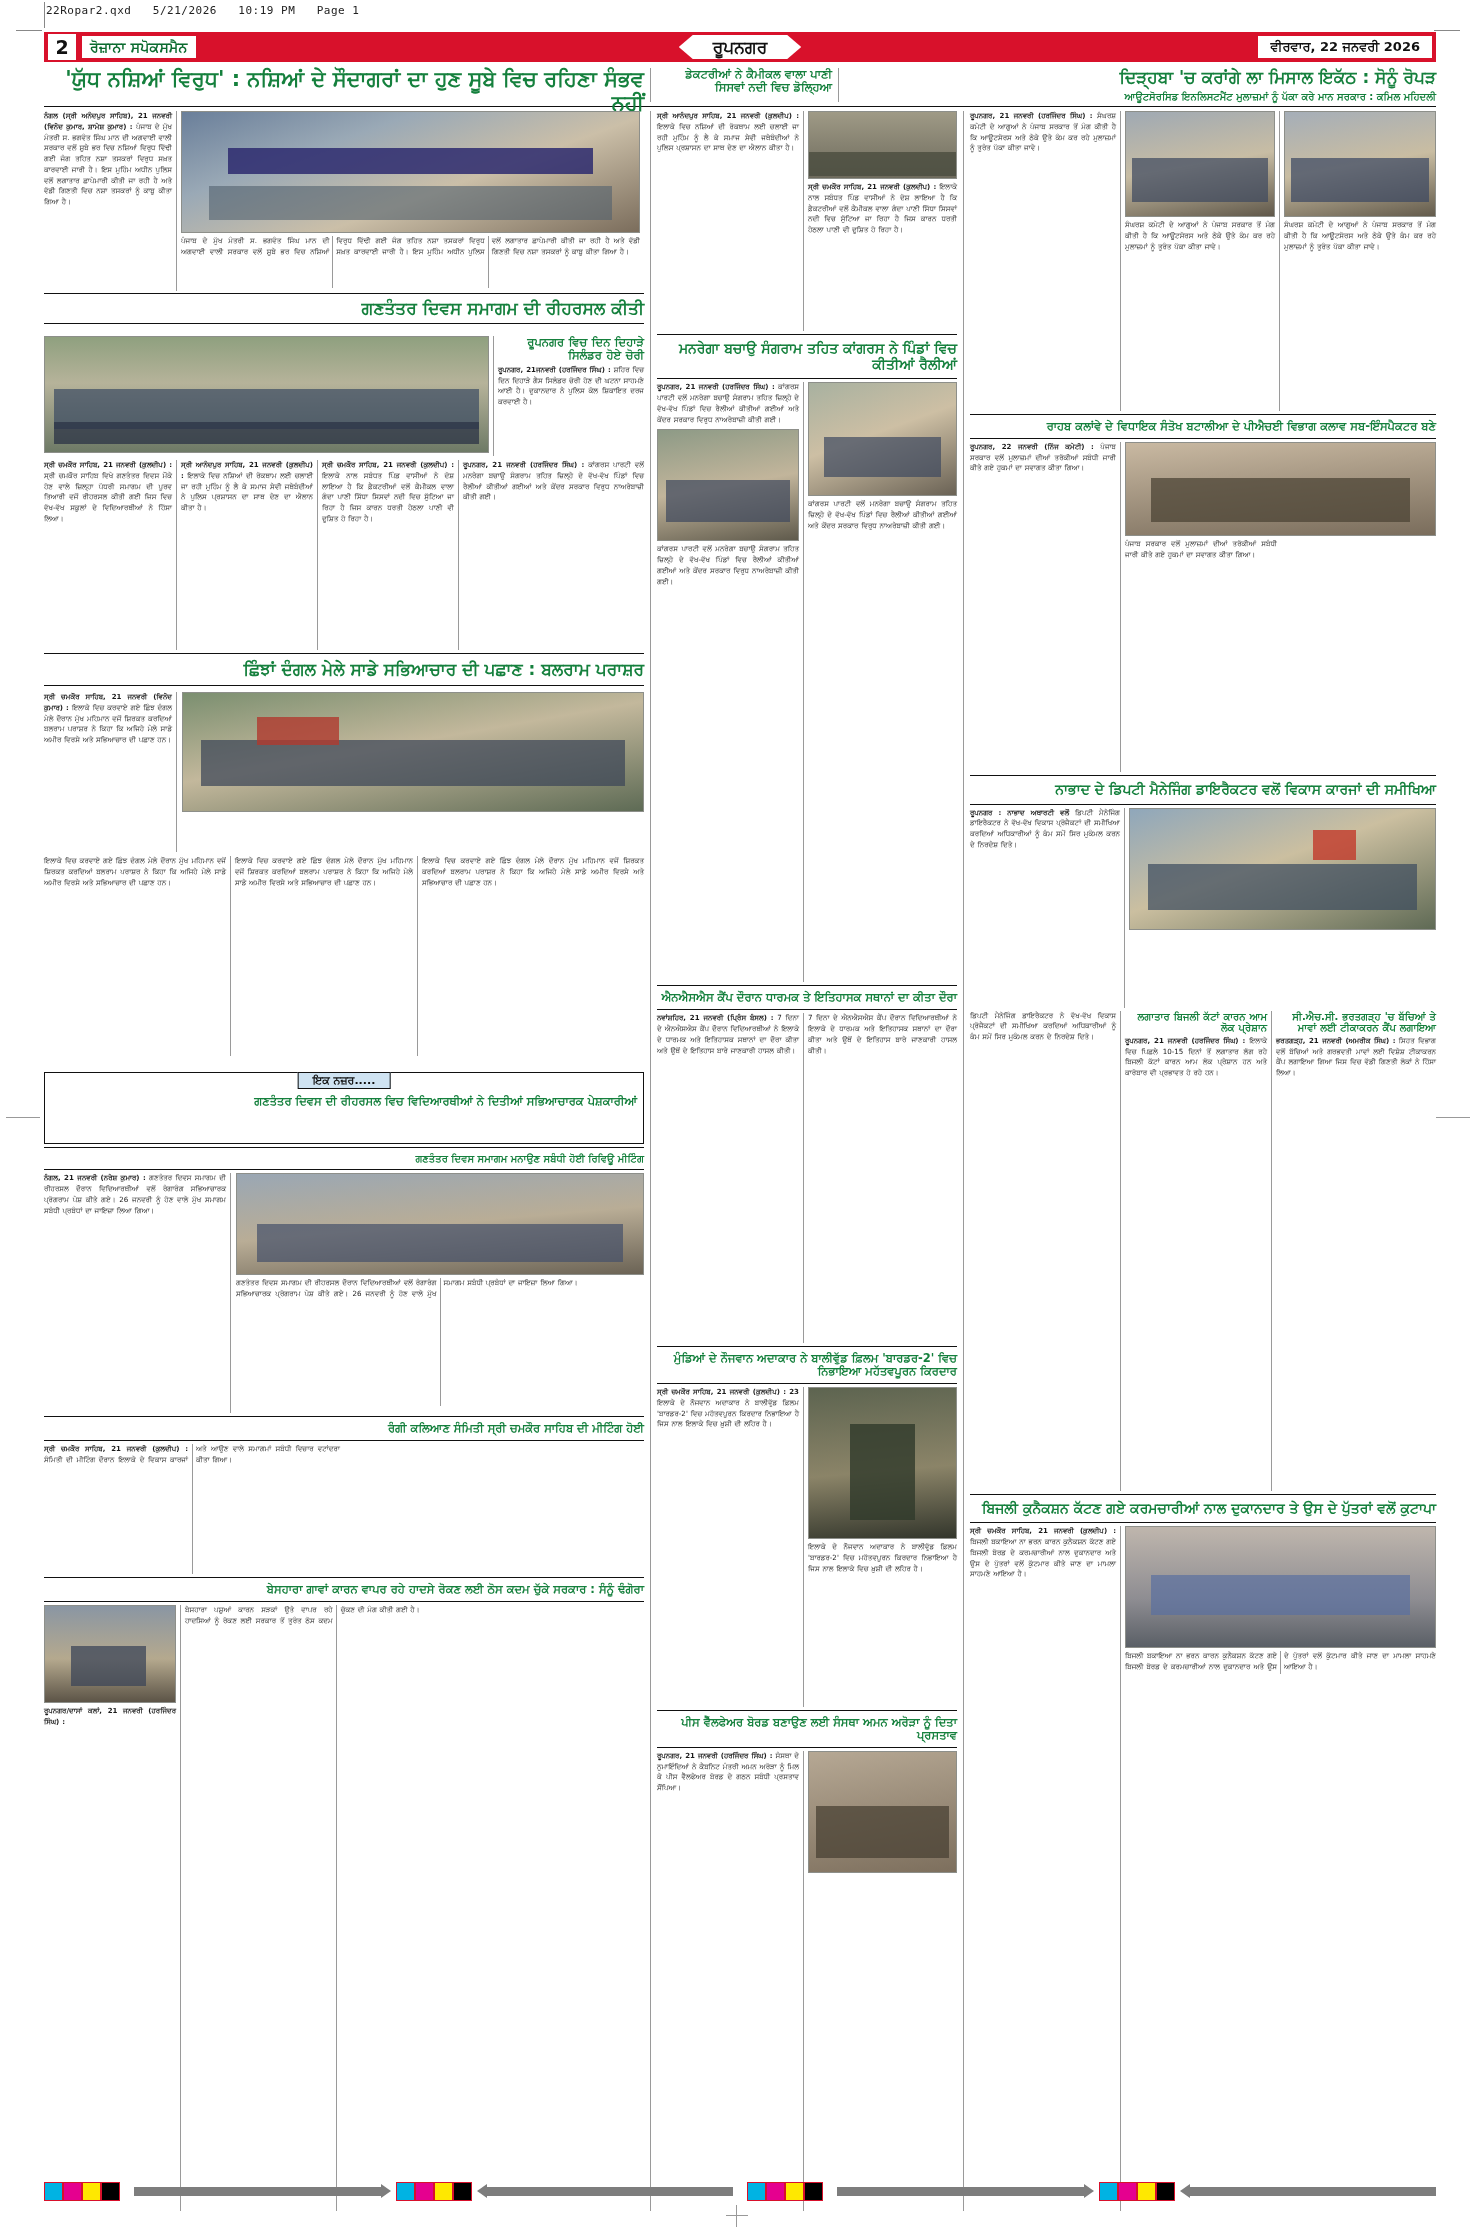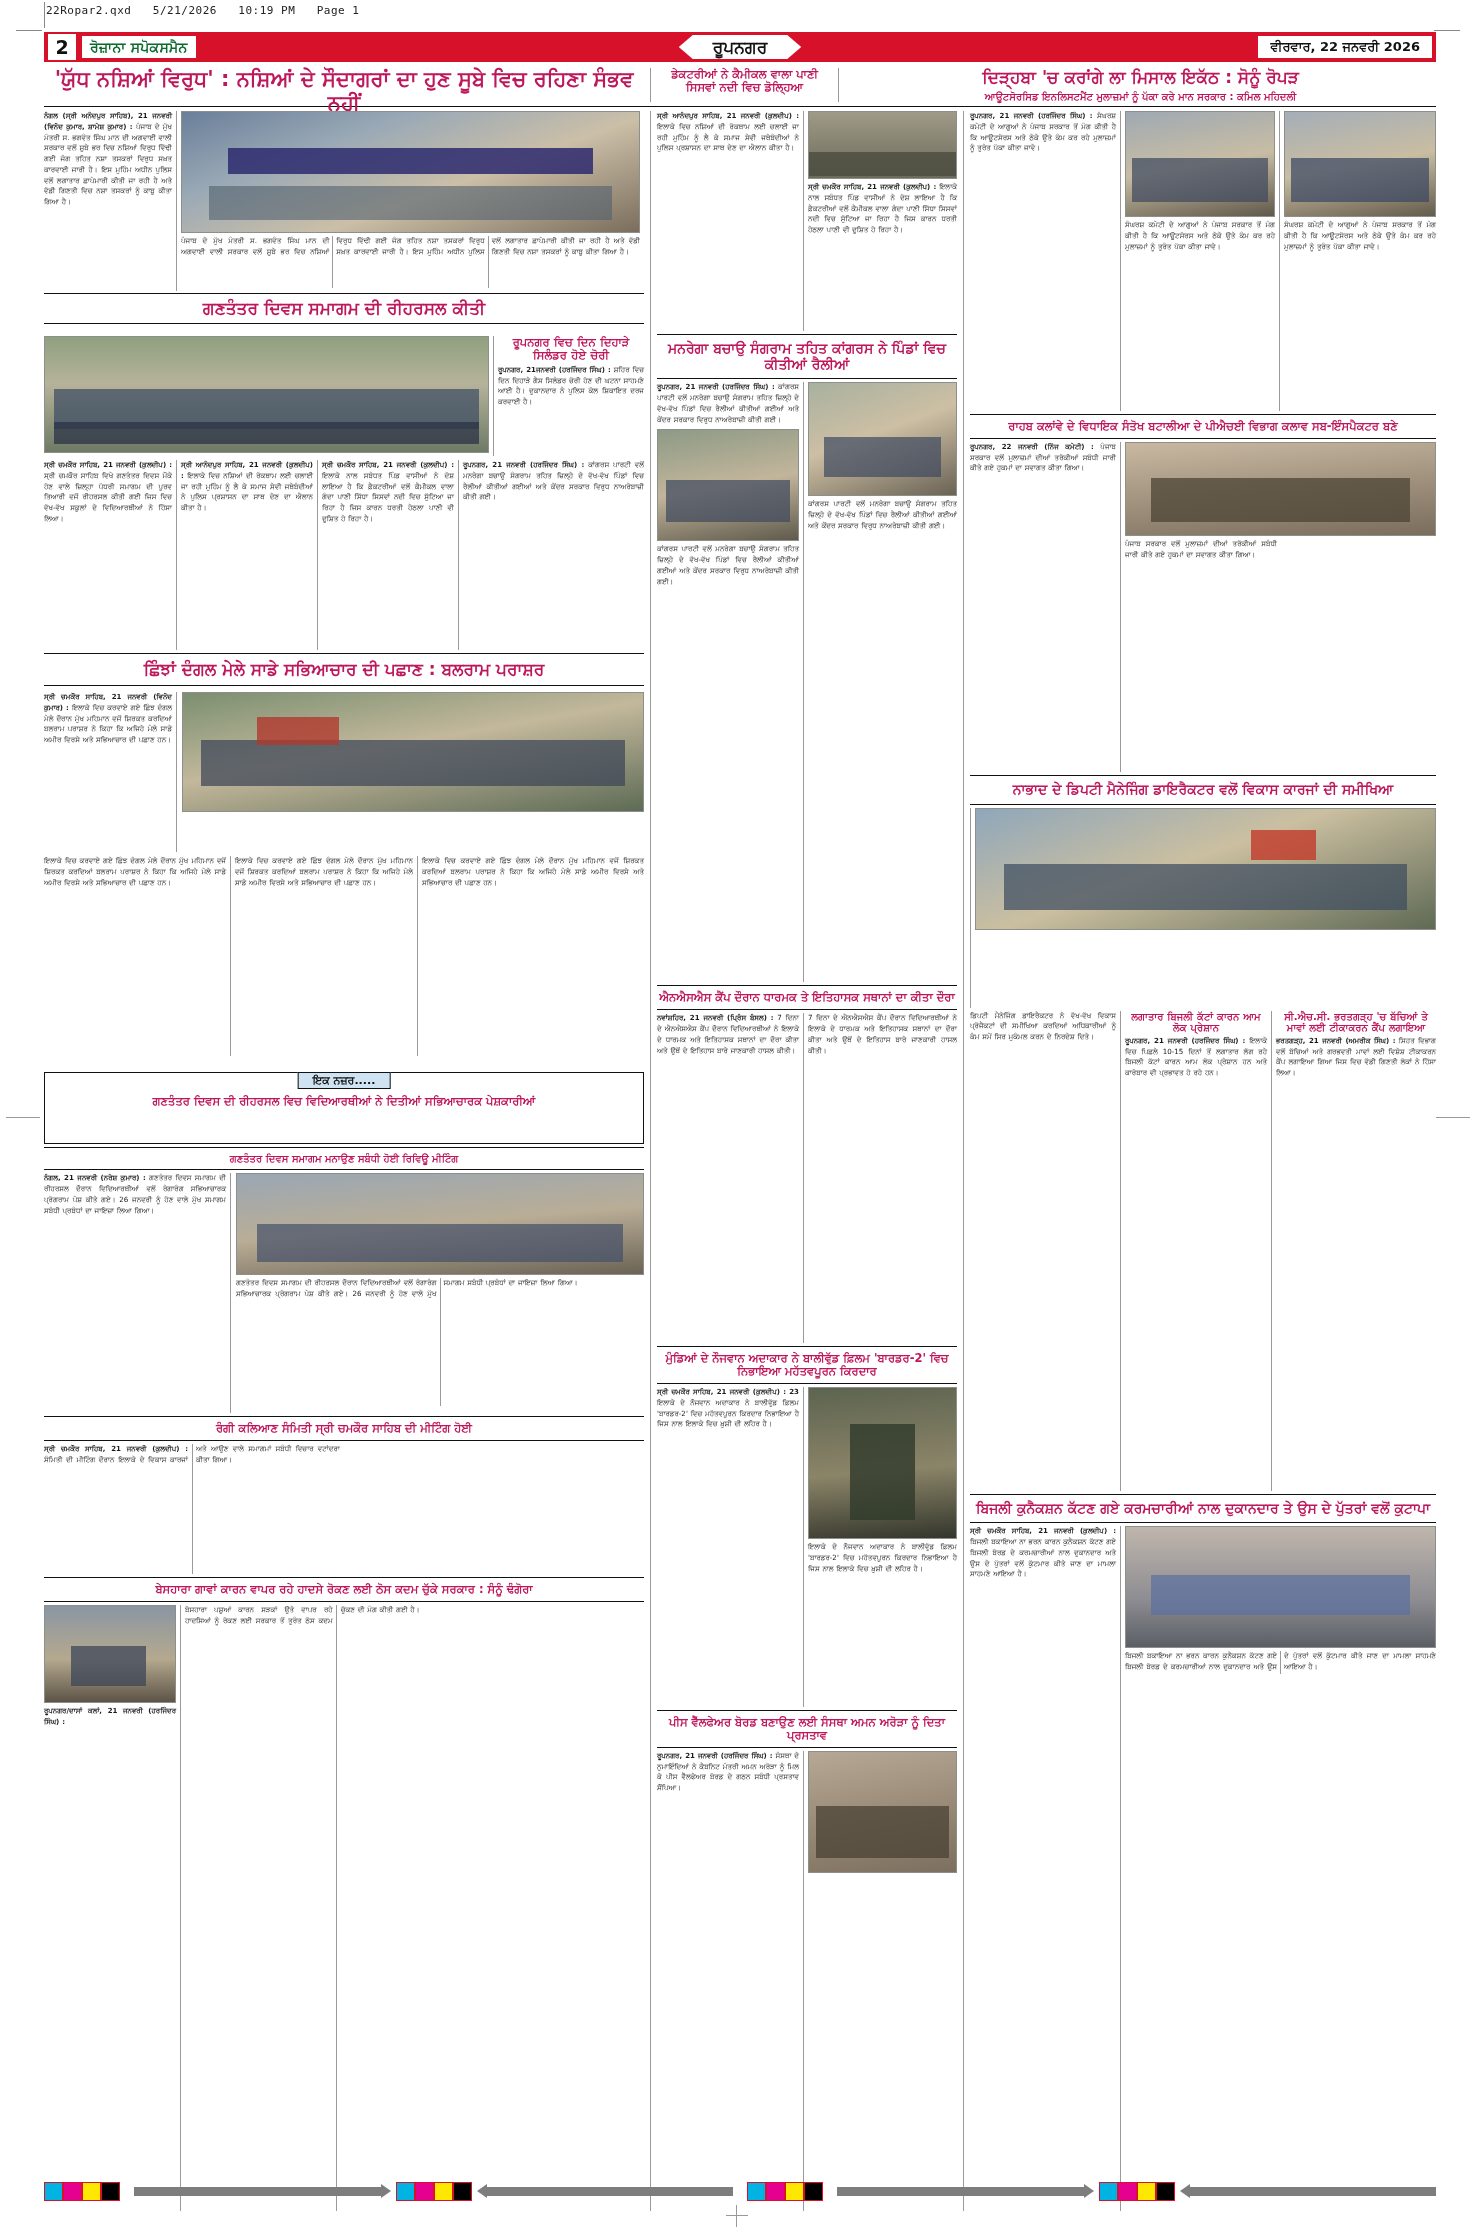--- a/index.html
+++ b/index.html
@@ -25,21 +25,21 @@
   .mh-page{width:28px;height:26px;margin-left:2px;background:#fff;border:2px solid #d8112b;color:#111;font-weight:bold;font-size:19px;display:flex;align-items:center;justify-content:center;font-family:"DejaVu Sans","Liberation Sans",sans-serif;}
   .mh-brand{height:20px;margin-left:4px;background:#fff;padding:1px 8px;display:flex;align-items:center;color:#0b6b2f;font-weight:bold;font-size:14px;letter-spacing:.3px;}
   .mh-center{position:absolute;left:50%;transform:translateX(-50%);background:#fff;color:#111;font-weight:bold;font-size:17px;padding:2px 34px;clip-path:polygon(14px 0,calc(100% - 14px) 0,100% 50%,calc(100% - 14px) 100%,14px 100%,0 50%);}
   .mh-date{position:absolute;right:4px;background:#fff;color:#111;font-weight:bold;font-size:13px;padding:3px 12px;}
 
   
   .col{box-sizing:border-box;}
   .body{font-size:7.1px;line-height:1.52;text-align:justify;color:#1a1a1a;word-spacing:.5px;}
   .body p{margin:0 0 2px 0;}
   .dl{font-weight:bold;font-size:7px;}
-  .hl{font-weight:bold;text-align:center;line-height:1.12;color:#be185d;}
+  .hl{font-weight:bold;text-align:right;line-height:1.12;color:#15803d;}
   .rule{height:1px;background:#111;}
   .vrule{width:1px;background:#9a9a9a;}
 
   
   .photo{background:#cfd3cb;border:1px solid #8d8f8a;position:relative;overflow:hidden;}
   .photo i{position:absolute;display:block;}
 
   .hl-xl{font-size:21px;}
   .hl-lg{font-size:17px;}
   .hl-md{font-size:14px;}
@@ -388,20 +388,26 @@
               <p>ਪੰਜਾਬ ਸਰਕਾਰ ਵਲੋਂ ਮੁਲਾਜ਼ਮਾਂ ਦੀਆਂ ਤਰੱਕੀਆਂ ਸਬੰਧੀ ਜਾਰੀ ਕੀਤੇ ਗਏ ਹੁਕਮਾਂ ਦਾ ਸਵਾਗਤ ਕੀਤਾ ਗਿਆ।</p>
             </div>
           </div>
         </div>
 
         <div class="rule" style="margin:3px 0"></div>
         <div class="hl hl-md" style="padding:3px 0">ਨਾਭਾਦ ਦੇ ਡਿਪਟੀ ਮੈਨੇਜਿੰਗ ਡਾਇਰੈਕਟਰ ਵਲੋਂ ਵਿਕਾਸ ਕਾਰਜਾਂ ਦੀ ਸਮੀਖਿਆ</div>
         <div class="rule" style="margin:3px 0"></div>
 
         <div style="display:flex;height:200px">
+          <div style="width:150px;padding-right:4px">
+            <div class="body">
+              <p><span class="dl">ਰੂਪਨਗਰ : ਨਾਭਾਦ ਅਥਾਰਟੀ ਵਲੋਂ</span>
+                 <span>ਡਿਪਟੀ ਮੈਨੇਜਿੰਗ ਡਾਇਰੈਕਟਰ ਨੇ ਵੱਖ-ਵੱਖ ਵਿਕਾਸ ਪ੍ਰੋਜੈਕਟਾਂ ਦੀ ਸਮੀਖਿਆ ਕਰਦਿਆਂ ਅਧਿਕਾਰੀਆਂ ਨੂੰ ਕੰਮ ਸਮੇਂ ਸਿਰ ਮੁਕੰਮਲ ਕਰਨ ਦੇ ਨਿਰਦੇਸ਼ ਦਿਤੇ।</span></p>
+            </div>
+          </div>
           <div class="vrule"></div>
           <div style="flex:1;padding-left:4px">
             <div class="photo" style="height:120px;background:linear-gradient(160deg,#8fa7bb 0%,#cbbfa0 45%,#5f6a55 100%)">
               <i style="left:6%;top:46%;width:88%;height:46px;background:#3a4a5e;opacity:.7"></i>
               <i style="left:60%;top:18%;width:14%;height:30px;background:#c23a2b;opacity:.8"></i>
             </div>
           </div>
         </div>
 
         <div style="display:flex;height:480px;margin-top:3px">

